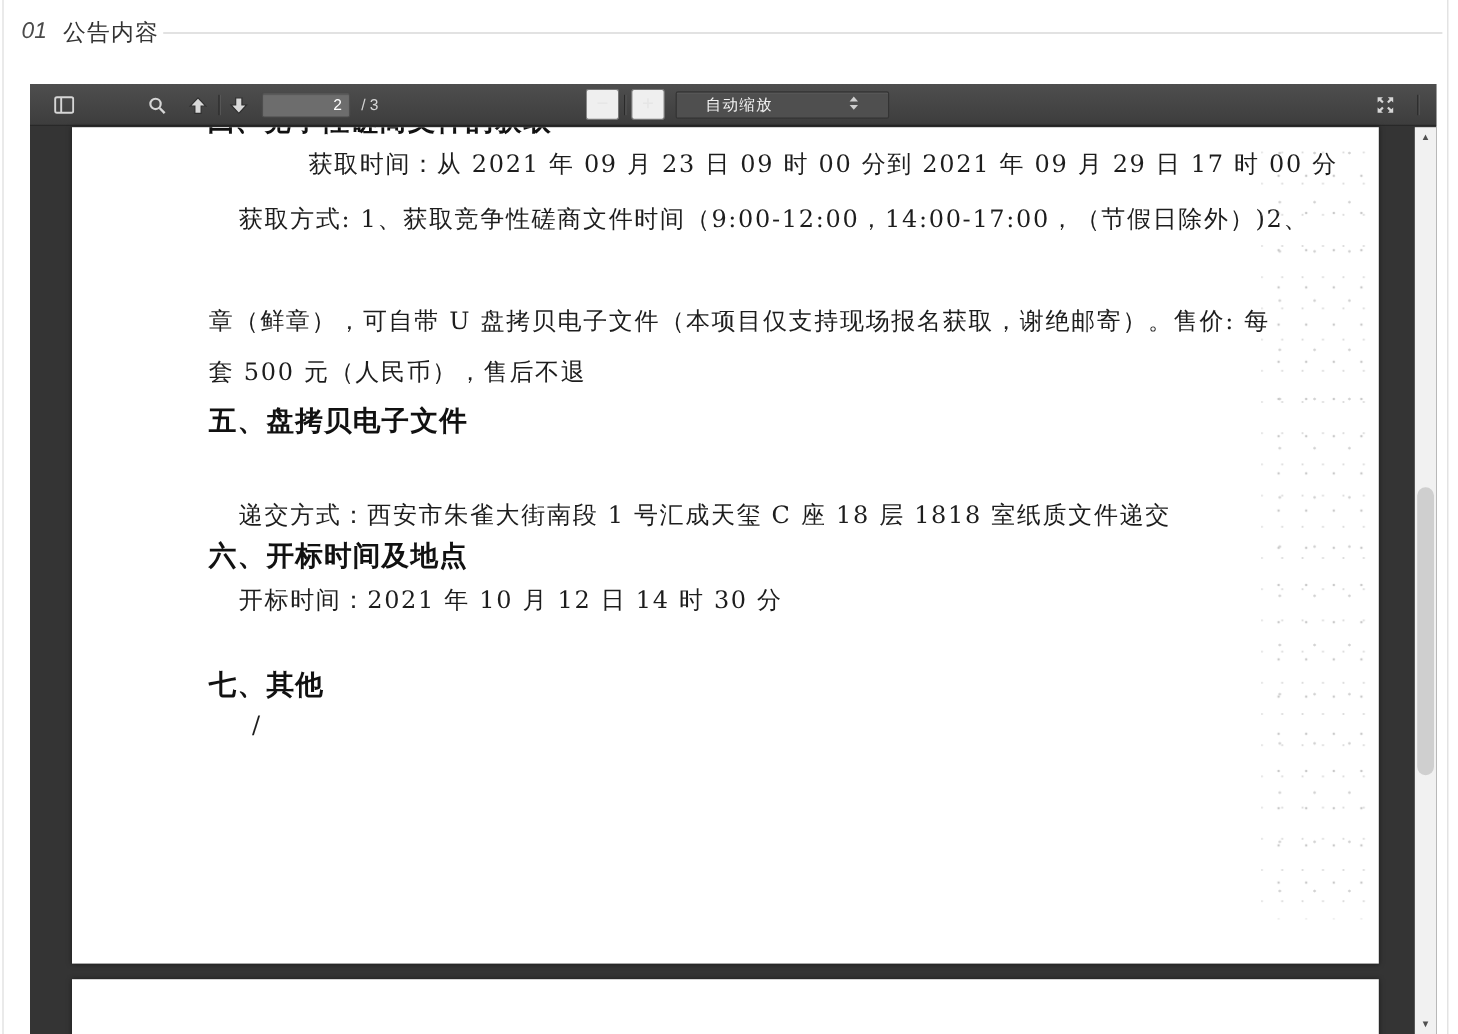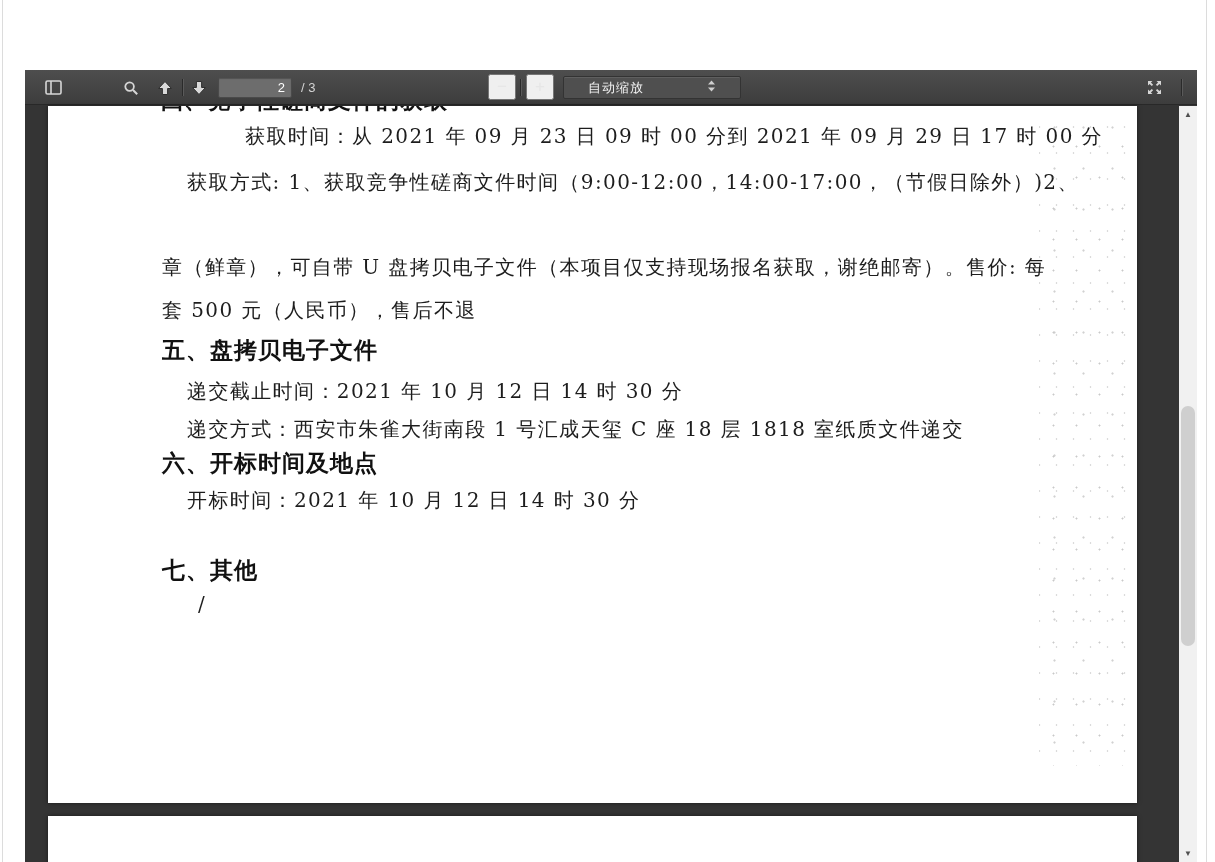--- a/index.html
+++ b/index.html
@@ -36,21 +36,21 @@
                   display:flex; align-items:center; justify-content:center; }
   .zoom-select { position:absolute; left:538px; top:6px; width:178px; height:23px;
                  background:#4f4f4f; border:1px solid #333; border-radius:2px;
                  box-shadow:inset 0 1px 0 #5f5f5f; color:#f2f2f2; font-size:13px;
                  display:flex; align-items:center; padding:0 24px; }
   .zoom-select .zs-label { flex:1; letter-spacing:1px; }
   .fullscreen-btn { left:1116px; }
   .tb-sep-right { left:1156px; }
 
   
-  .scroll-area { position:absolute; left:0; top:36px; width:1057px; height:756px; }
+  .scroll-area { position:absolute; left:12px; top:36px; width:1057px; height:756px; }
   .pdf-page { position:absolute; background:#fff; box-shadow:0 0 4px rgba(0,0,0,.5); }
   .page-2 { left:23px; top:0; width:1089px; height:697px; }
   .page-3 { left:23px; top:710px; width:1089px; height:60px; }
 
   
   .page-2::after { content:""; position:absolute; right:8px; top:20px; width:90px; height:640px; opacity:.45;
     background-image:
       radial-gradient(circle, #8a8a8a 0.6px, transparent 1.4px),
       radial-gradient(circle, #b0b0b0 0.5px, transparent 1.2px),
       radial-gradient(circle, #9a9a9a 0.7px, transparent 1.5px);
@@ -74,20 +74,25 @@
   .sb-down { bottom:0; }
   .sb-thumb { position:absolute; left:2px; top:300px; width:14px; height:240px; background:#cfcfcf; border-radius:7px; }
 </style>
 </head>
 <body>
 
 <div class="stage">
   <div class="card-border-left"></div>
   <div class="card-border-right"></div>
 
+  <div class="sec-header">
+    <span class="sec-num">01</span>
+    <span class="sec-title">公告内容</span>
+    <div class="sec-rule"></div>
+  </div>
 
   <div class="viewer">
 
     <div class="toolbar">
 
       <button class="tb-btn" style="left:15px;">
         <span>
           <svg width="17" height="15" viewBox="0 0 17 15">
             <rect x="1" y="1" width="15" height="13" rx="1.5" fill="none" stroke="#d6d6d6" stroke-width="1.6"></rect>
             <line x1="6" y1="1" x2="6" y2="14" stroke="#d6d6d6" stroke-width="1.6"></line>
@@ -156,21 +161,20 @@
 
       <div class="pdf-page page-2">
         <div class="clipped-heading">
           <span>四、竞争性磋商文件的获取</span>
         </div>
         <div class="doc-line" style="left:197px; top:17px;">获取时间：从 2021 年 09 月 23 日  09 时 00 分到 2021 年 09 月 29 日  17 时 00 分</div>
         <div class="doc-line" style="left:139px; top:63px;">获取方式: 1、获取竞争性磋商文件时间（9:00-12:00，14:00-17:00，（节假日除外）)2、</div>
         <div class="doc-line" style="left:114px; top:148px;">章（鲜章），可自带 U 盘拷贝电子文件（本项目仅支持现场报名获取，谢绝邮寄）。售价: 每</div>
         <div class="doc-line" style="left:114px; top:191px;">套 500 元（人民币），售后不退</div>
         <div class="doc-line h" style="left:114px; top:229px;">五、盘拷贝电子文件</div>
-        <div class="doc-line" style="left:139px; top:272px;">递交截止时间：2021 年 10 月 12 日  14 时 30 分</div>
         <div class="doc-line" style="left:139px; top:310px;">递交方式：西安市朱雀大街南段 1 号汇成天玺 C 座 18 层 1818 室纸质文件递交</div>
         <div class="doc-line h" style="left:114px; top:342px;">六、开标时间及地点</div>
         <div class="doc-line" style="left:139px; top:381px;">开标时间：2021 年 10 月 12 日  14 时 30 分</div>
         <div class="doc-line h" style="left:114px; top:449px;">七、其他</div>
         <div class="doc-line" style="left:150px; top:486px;">/</div>
       </div>
 
       <div class="pdf-page page-3"></div>
     </div>
 

